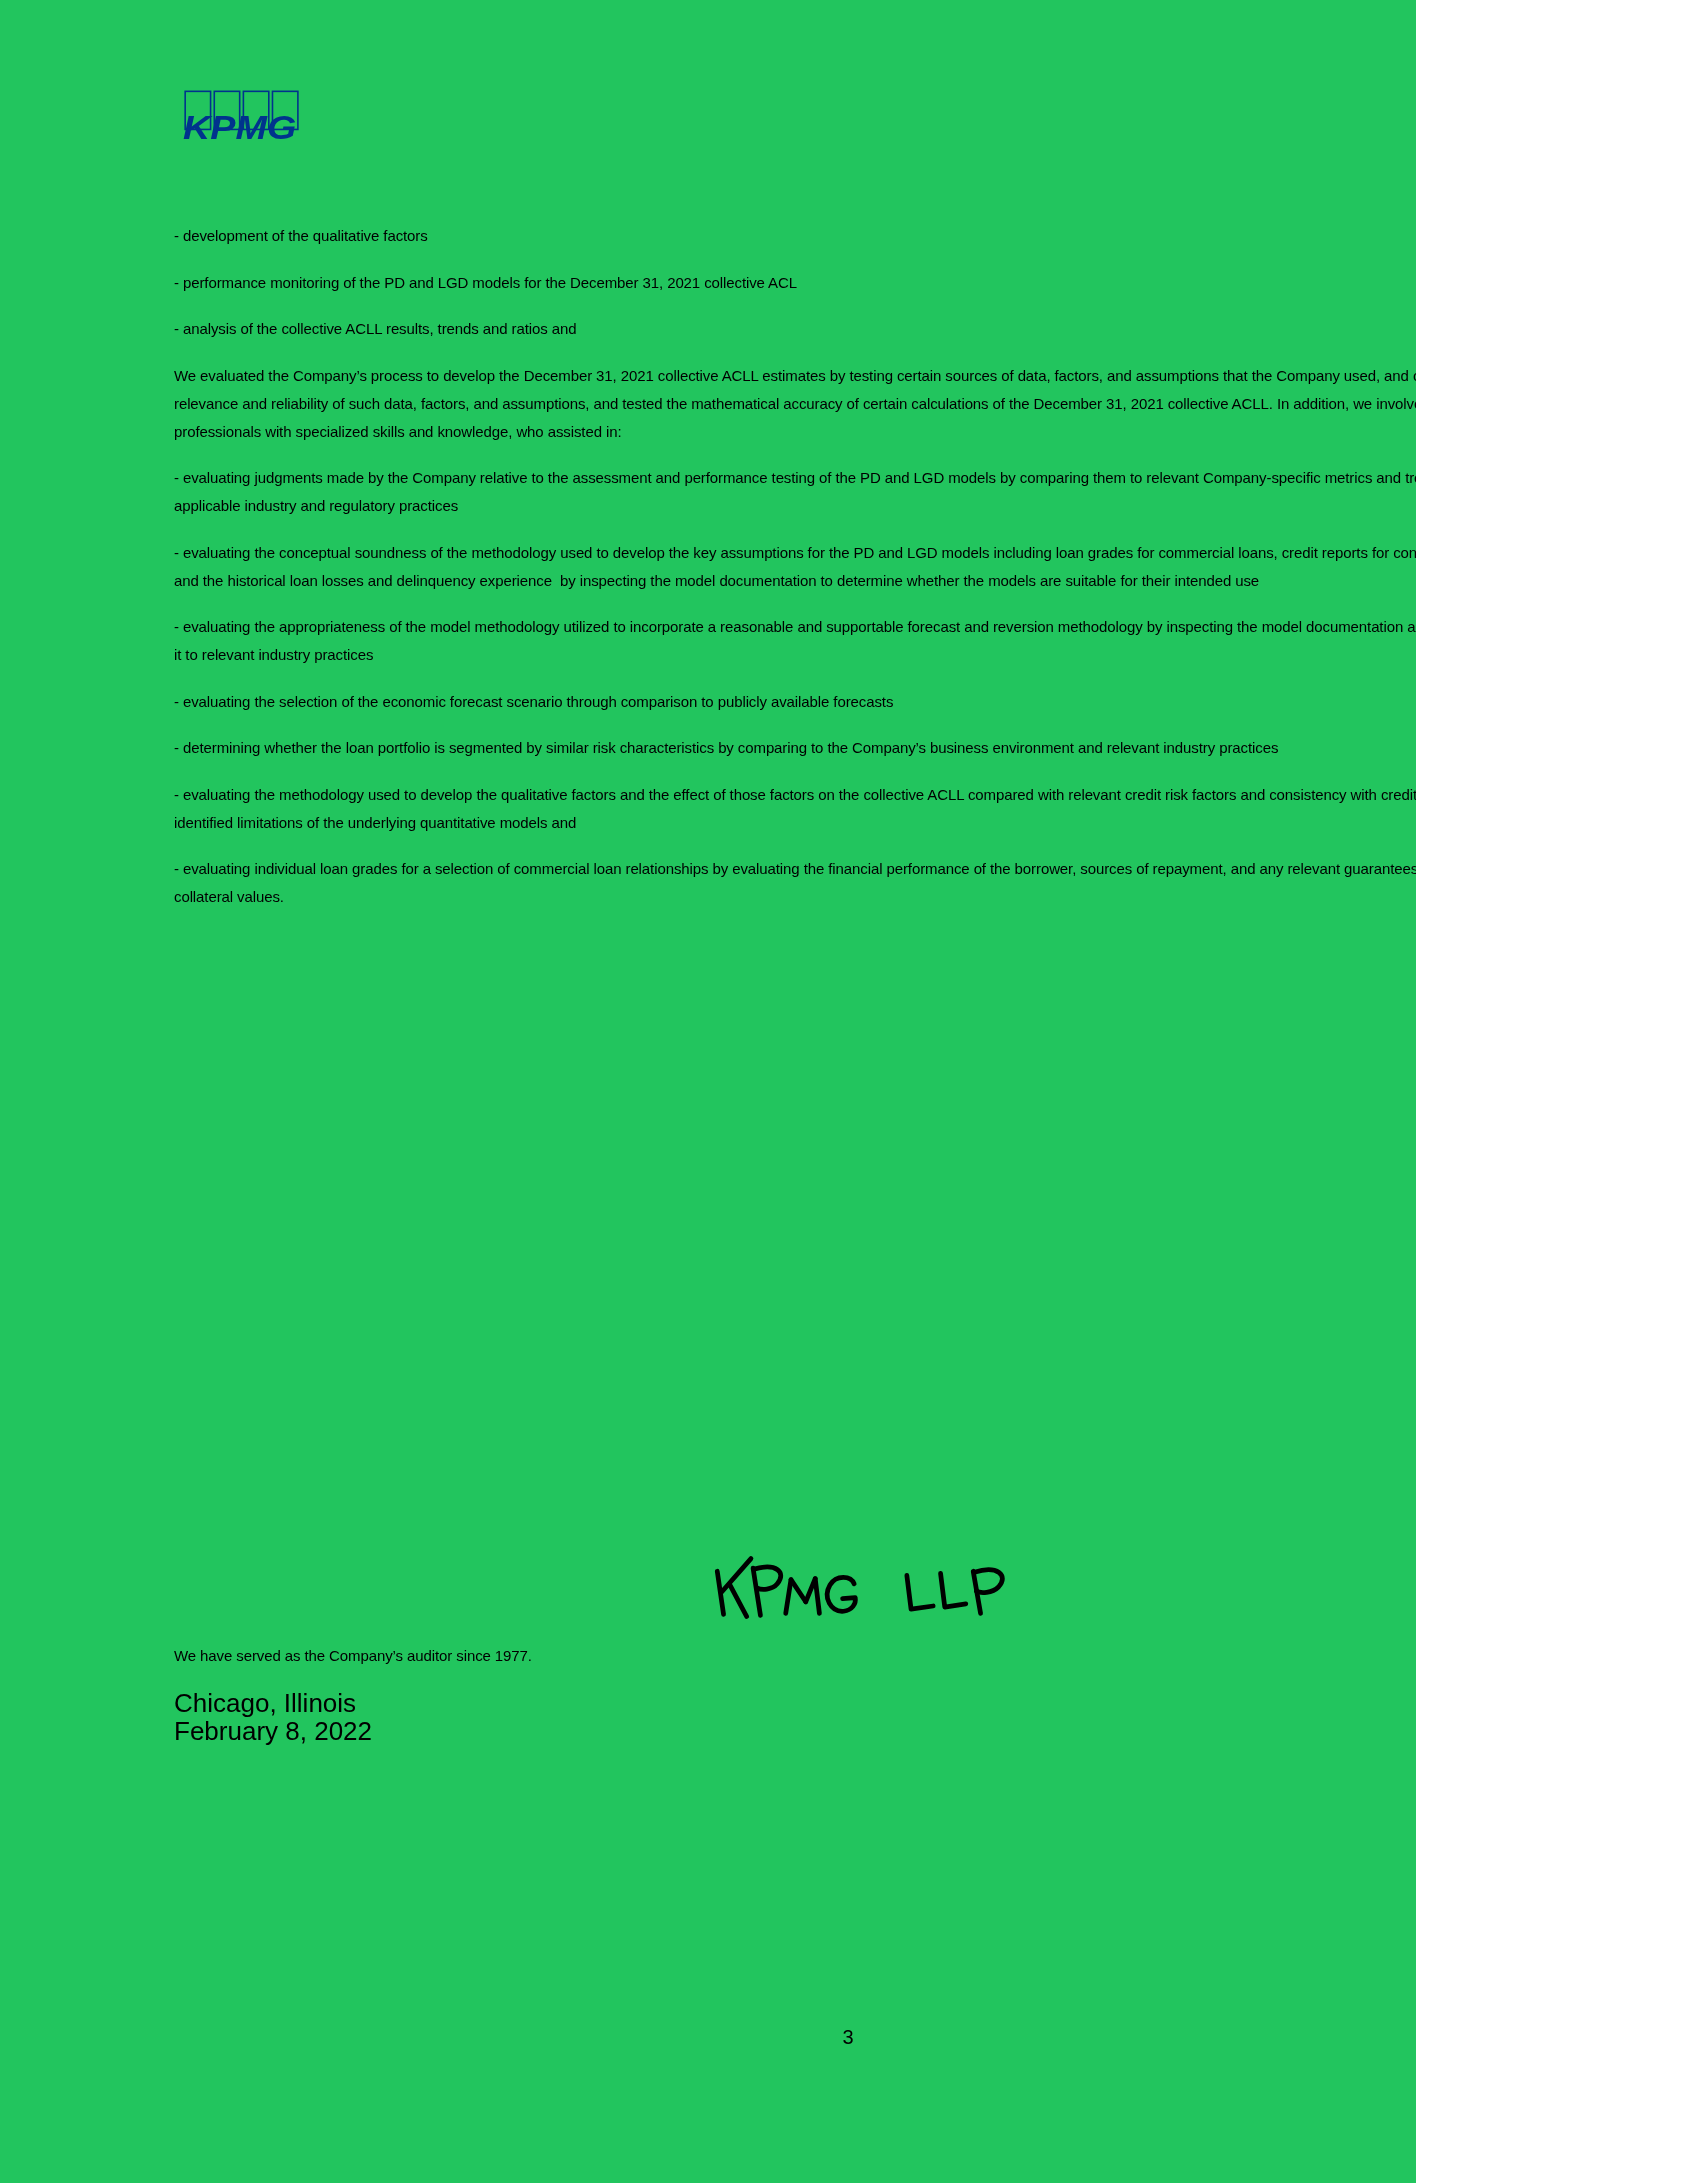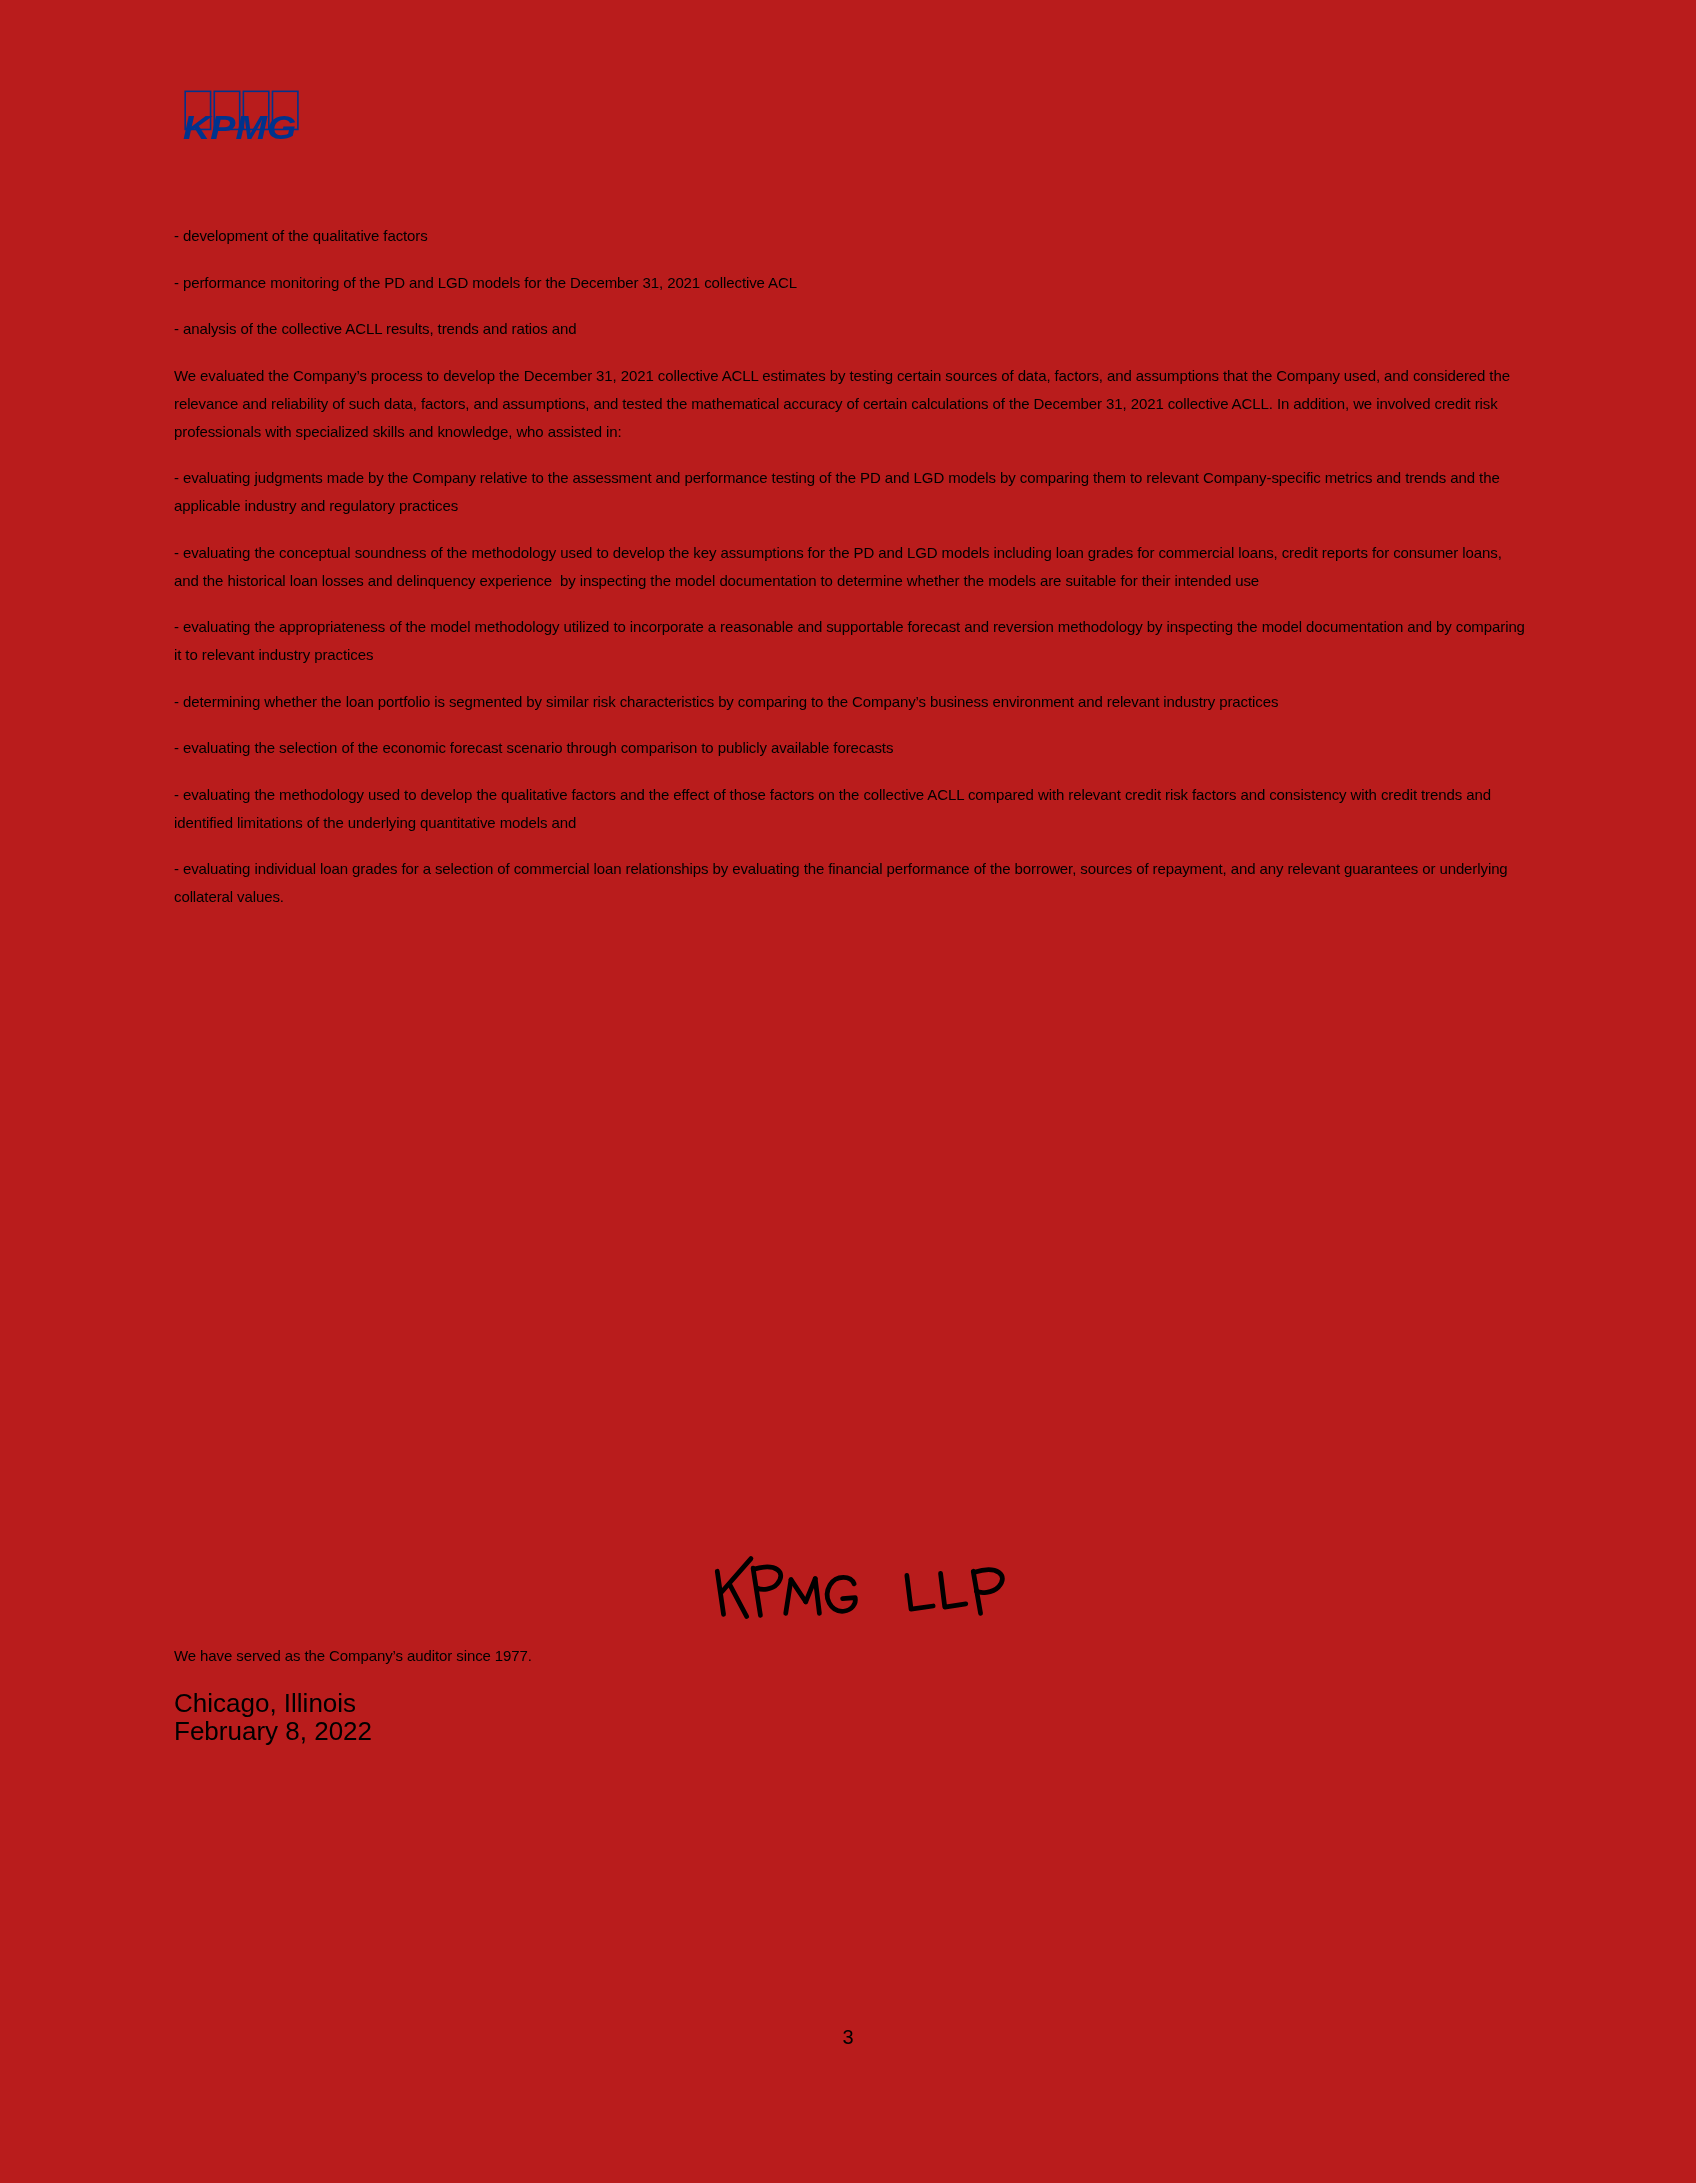--- a/index.html
+++ b/index.html
@@ -5,23 +5,23 @@
   html, body {
     margin: 0;
     padding: 0;
     background: #ffffff;
   }
   body {
     font-family: "Liberation Sans", sans-serif;
   }
   .page {
     position: relative;
-    width: 1696px;
+    width: 1416px;
     height: 2183px;
-    background: #b91c1c;
+    background: #22c55e;
     box-sizing: border-box;
     overflow: hidden;
   }
 
   
   .logo-wrap {
     position: absolute;
     left: 182px;
     top: 87px;
     width: 127px;
@@ -100,22 +100,22 @@
   </div>
 
   <div class="content">
     <p class="para">- development of the qualitative factors</p>
     <p class="para">- performance monitoring of the PD and LGD models for the December 31, 2021 collective ACL</p>
     <p class="para">- analysis of the collective ACLL results, trends and ratios and</p>
     <p class="para">We evaluated the Company’s process to develop the December 31, 2021 collective ACLL estimates by testing certain sources of data, factors, and assumptions that the Company used, and considered the relevance and reliability of such data, factors, and assumptions, and tested the mathematical accuracy of certain calculations of the December 31, 2021 collective ACLL. In addition, we involved credit risk professionals with specialized skills and knowledge, who assisted in:</p>
     <p class="para">- evaluating judgments made by the Company relative to the assessment and performance testing of the PD and LGD models by comparing them to relevant Company-specific metrics and trends and the applicable industry and regulatory practices</p>
     <p class="para">- evaluating the conceptual soundness of the methodology used to develop the key assumptions for the PD and LGD models including loan grades for commercial loans, credit reports for consumer loans, and the historical loan losses and delinquency experience  by inspecting the model documentation to determine whether the models are suitable for their intended use</p>
     <p class="para">- evaluating the appropriateness of the model methodology utilized to incorporate a reasonable and supportable forecast and reversion methodology by inspecting the model documentation and by comparing it to relevant industry practices</p>
+    <p class="para">- evaluating the selection of the economic forecast scenario through comparison to publicly available forecasts</p>
     <p class="para">- determining whether the loan portfolio is segmented by similar risk characteristics by comparing to the Company’s business environment and relevant industry practices</p>
-    <p class="para">- evaluating the selection of the economic forecast scenario through comparison to publicly available forecasts</p>
     <p class="para">- evaluating the methodology used to develop the qualitative factors and the effect of those factors on the collective ACLL compared with relevant credit risk factors and consistency with credit trends and identified limitations of the underlying quantitative models and</p>
     <p class="para">- evaluating individual loan grades for a selection of commercial loan relationships by evaluating the financial performance of the borrower, sources of repayment, and any relevant guarantees or underlying collateral values.</p>
   </div>
 
   <div class="signature">
     <svg viewBox="0 0 600 150" xmlns="http://www.w3.org/2000/svg">
       <g fill="none" stroke="#000000" stroke-width="9" stroke-linecap="round" stroke-linejoin="round">
 
         <path d="M28 46 L40 128"></path>
         <path d="M92 22 L36 86"></path>

